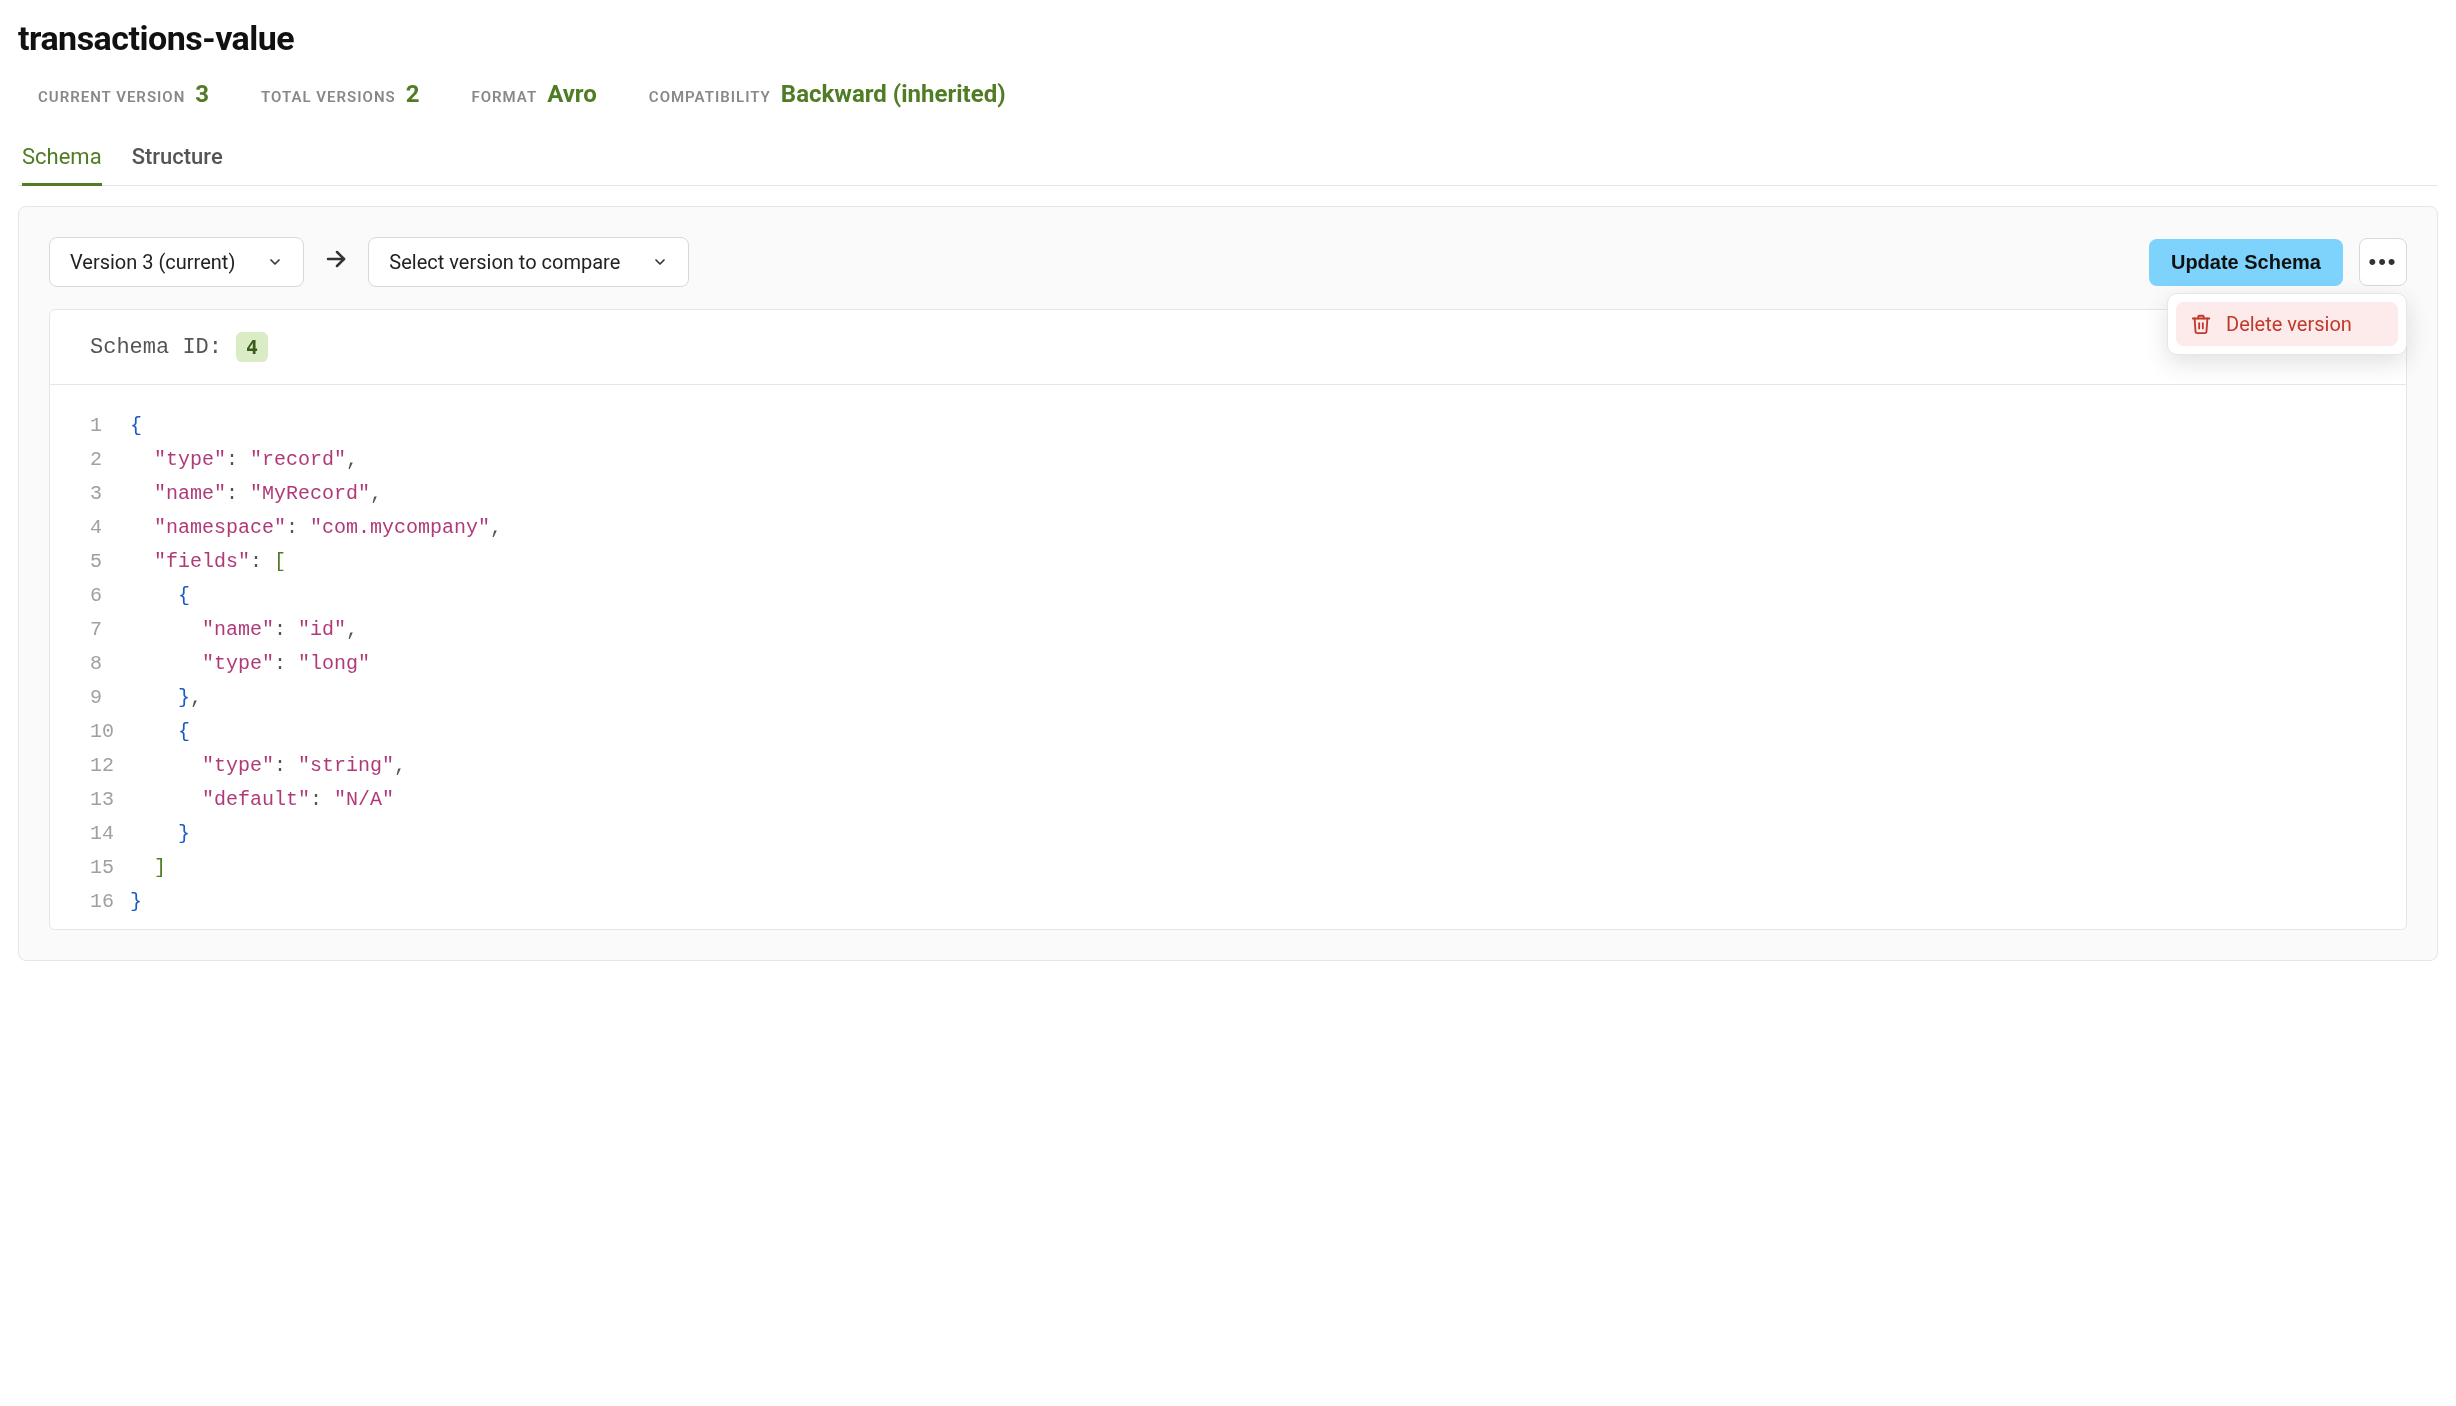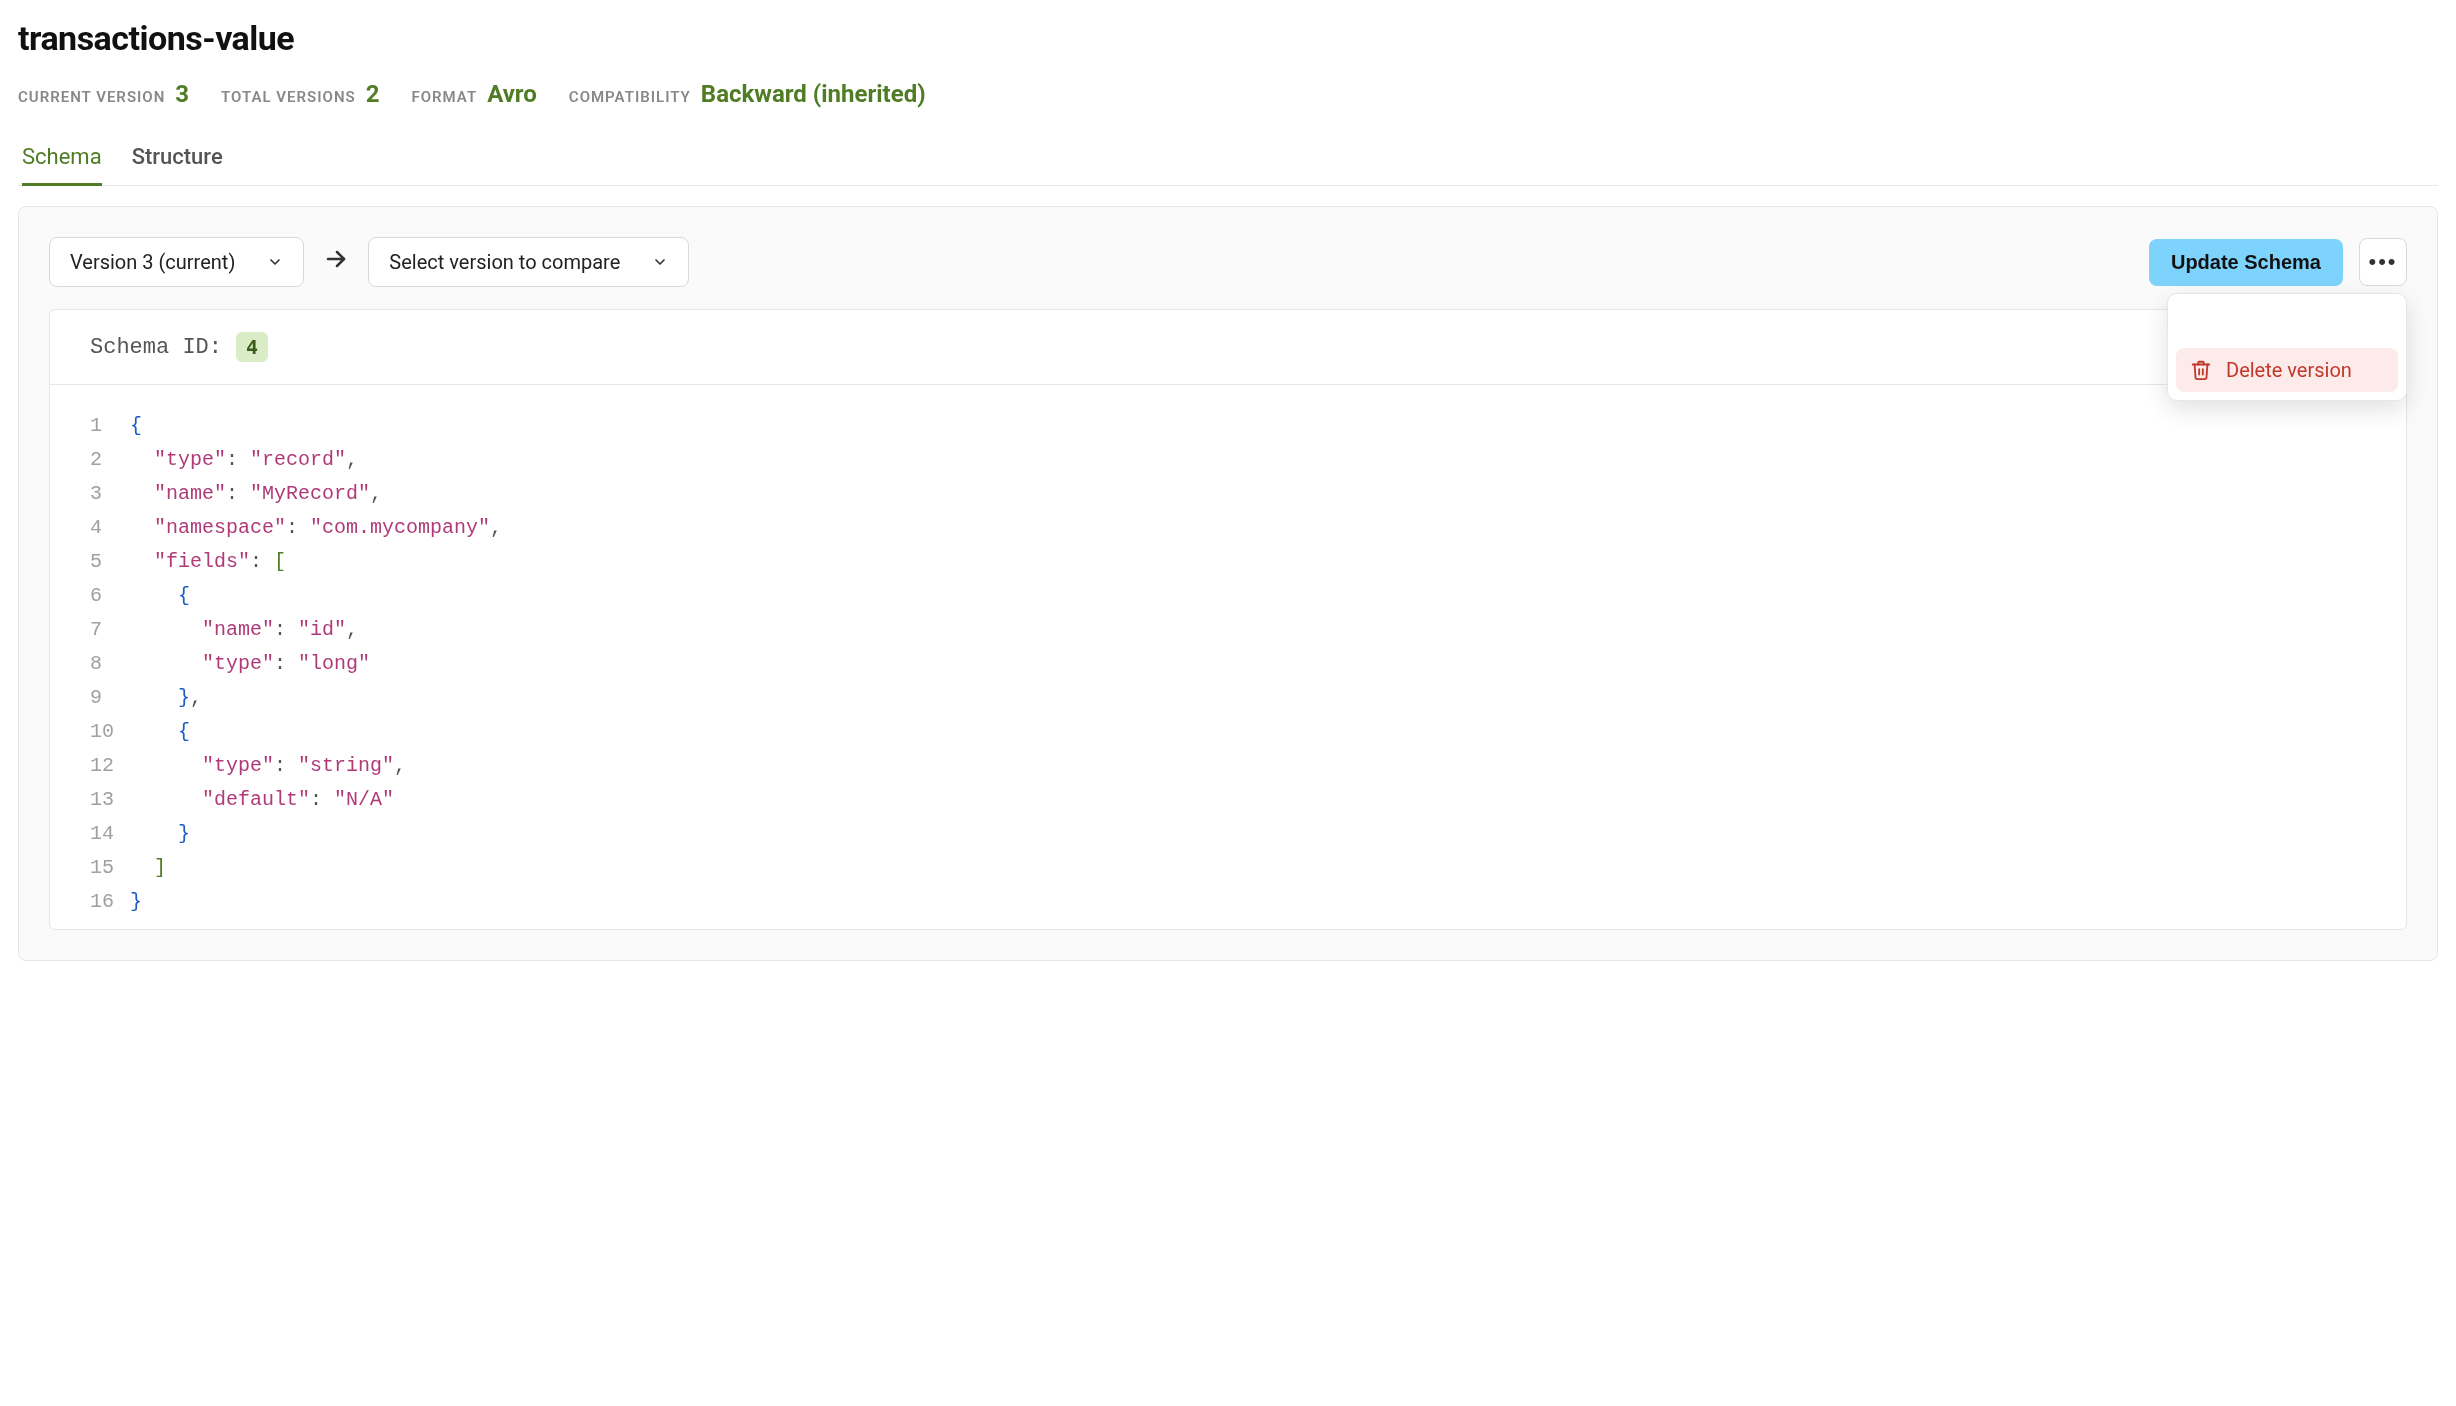--- a/index.html
+++ b/index.html
@@ -25,20 +25,21 @@
       display: flex;
       align-items: baseline;
       gap: 10px;
     }
     .meta-label {
       font-size: 15px;
       font-weight: 600;
       letter-spacing: 1px;
       color: #888;
       text-transform: uppercase;
+      margin-left: 20px;
     }
     .meta-value {
       font-size: 24px;
       font-weight: 700;
       color: #4f7c24;
     }
     .tabs {
       display: flex;
       gap: 30px;
       border-bottom: 1px solid #e6e6e6;
@@ -133,21 +134,20 @@
     .dropdown-item {
       display: flex;
       align-items: center;
       gap: 14px;
       padding: 10px 14px;
       border-radius: 8px;
       color: #c0392b;
       font-size: 20px;
       background: #fcebea;
       cursor: pointer;
-      margin-top: 46px;
     }
     .trash-svg { width: 22px; height: 22px; }
     .schema-card {
       background: #fff;
       border: 1px solid #e6e6e6;
       border-radius: 6px;
       overflow: hidden;
     }
     .schema-header {
       padding: 22px 40px;

